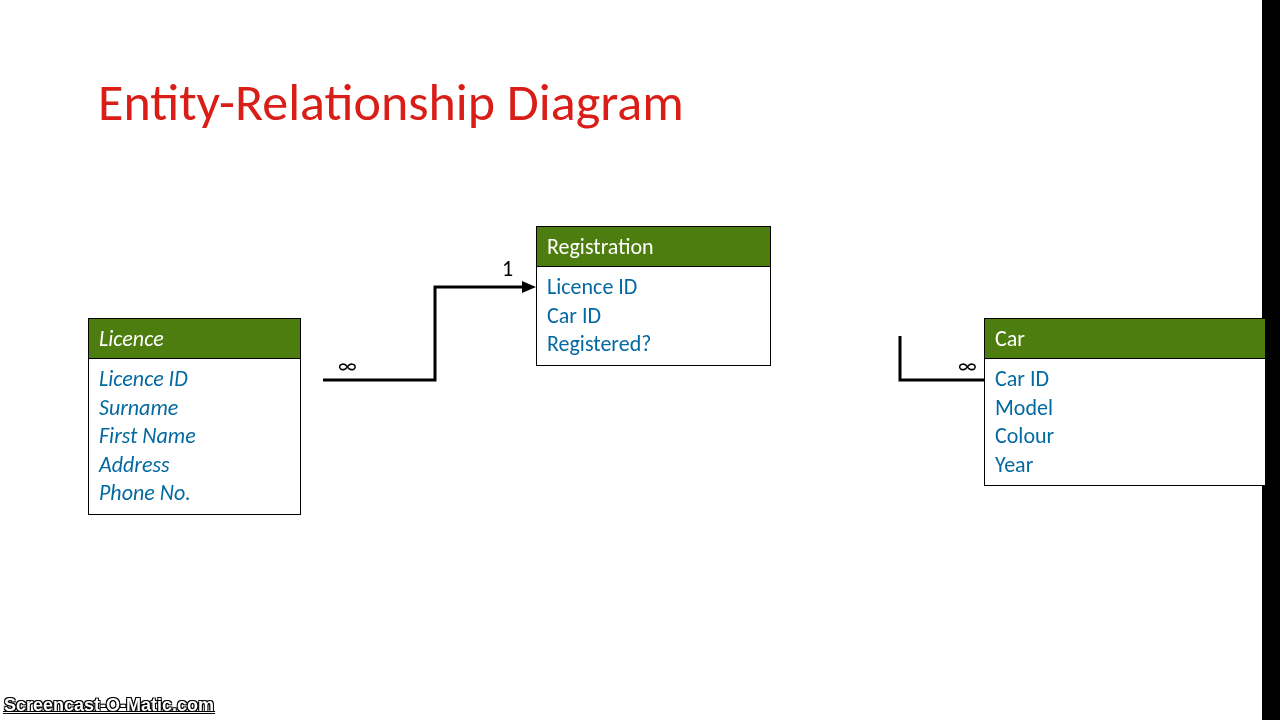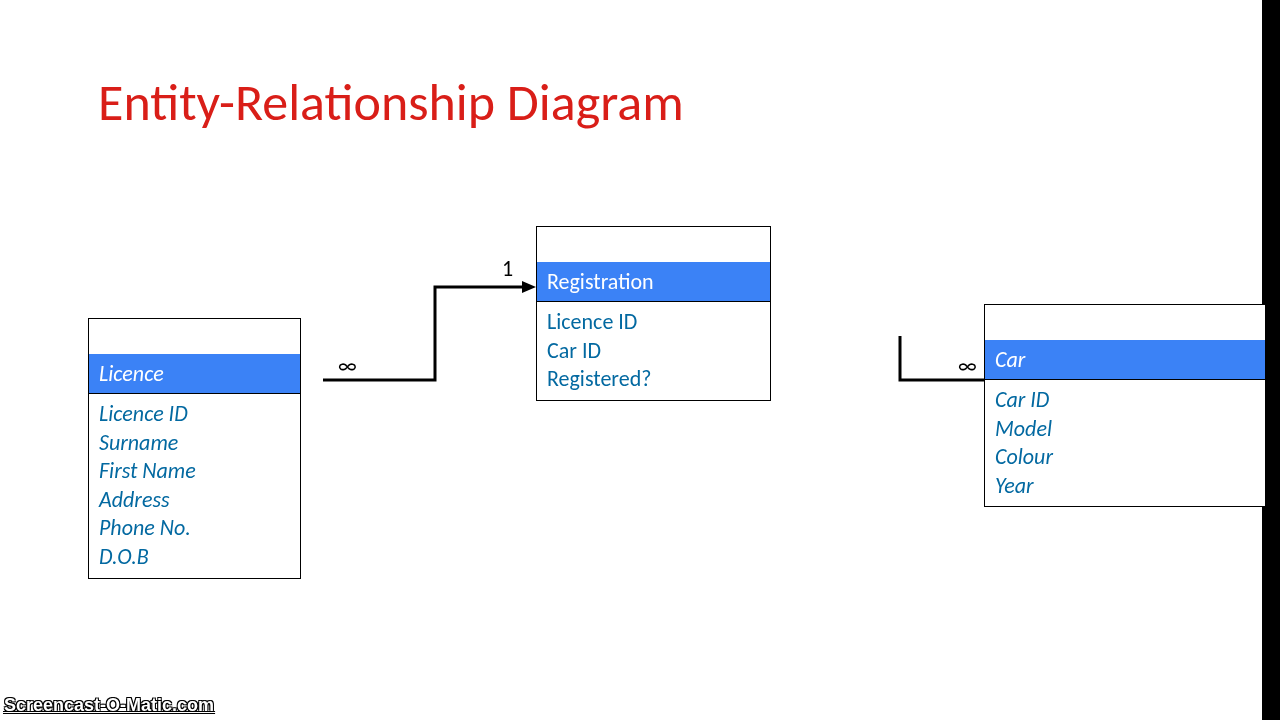--- a/index.html
+++ b/index.html
@@ -26,26 +26,25 @@
       font-size: 52px;
       color: #d91e18;
       font-weight: 400;
     }
     .entity {
       position: absolute;
       border: 1.5px solid #000;
       background: #fff;
     }
     .entity-header {
-      background: #3b82f6;
+      background: #4d7c0f;
       color: #fff;
       padding: 6px 10px;
       font-size: 22px;
       border-bottom: 1.5px solid #000;
-      margin-top: 35px;
     }
     .entity-body {
       padding: 6px 10px;
     }
     .attr {
       font-size: 22px;
       line-height: 1.3;
       color: #0369a1;
     }
     .connector-label {
@@ -81,34 +80,33 @@
 <h1 class="title">Entity-Relationship Diagram</h1>
 
 <div class="entity" style="left:88px; top:318px; width:213px;font-style:italic;">
   <div class="entity-header">Licence</div>
   <div class="entity-body">
     <div class="attr">Licence ID</div>
     <div class="attr">Surname</div>
     <div class="attr">First Name</div>
     <div class="attr">Address</div>
     <div class="attr">Phone No.</div>
-    <div class="attr">D.O.B</div>
   </div>
 </div>
 
 <div class="entity" style="left:536px; top:226px; width:235px;">
   <div class="entity-header">Registration</div>
   <div class="entity-body">
     <div class="attr">Licence ID</div>
     <div class="attr">Car ID</div>
     <div class="attr">Registered?</div>
   </div>
 </div>
 
-<div class="entity" style="left:984px; top:304px; width:282px;font-style:italic;">
+<div class="entity" style="left:984px; top:318px; width:282px;">
   <div class="entity-header">Car</div>
   <div class="entity-body">
     <div class="attr">Car ID</div>
     <div class="attr">Model</div>
     <div class="attr">Colour</div>
     <div class="attr">Year</div>
   </div>
 </div>
 
 <svg class="lines">

